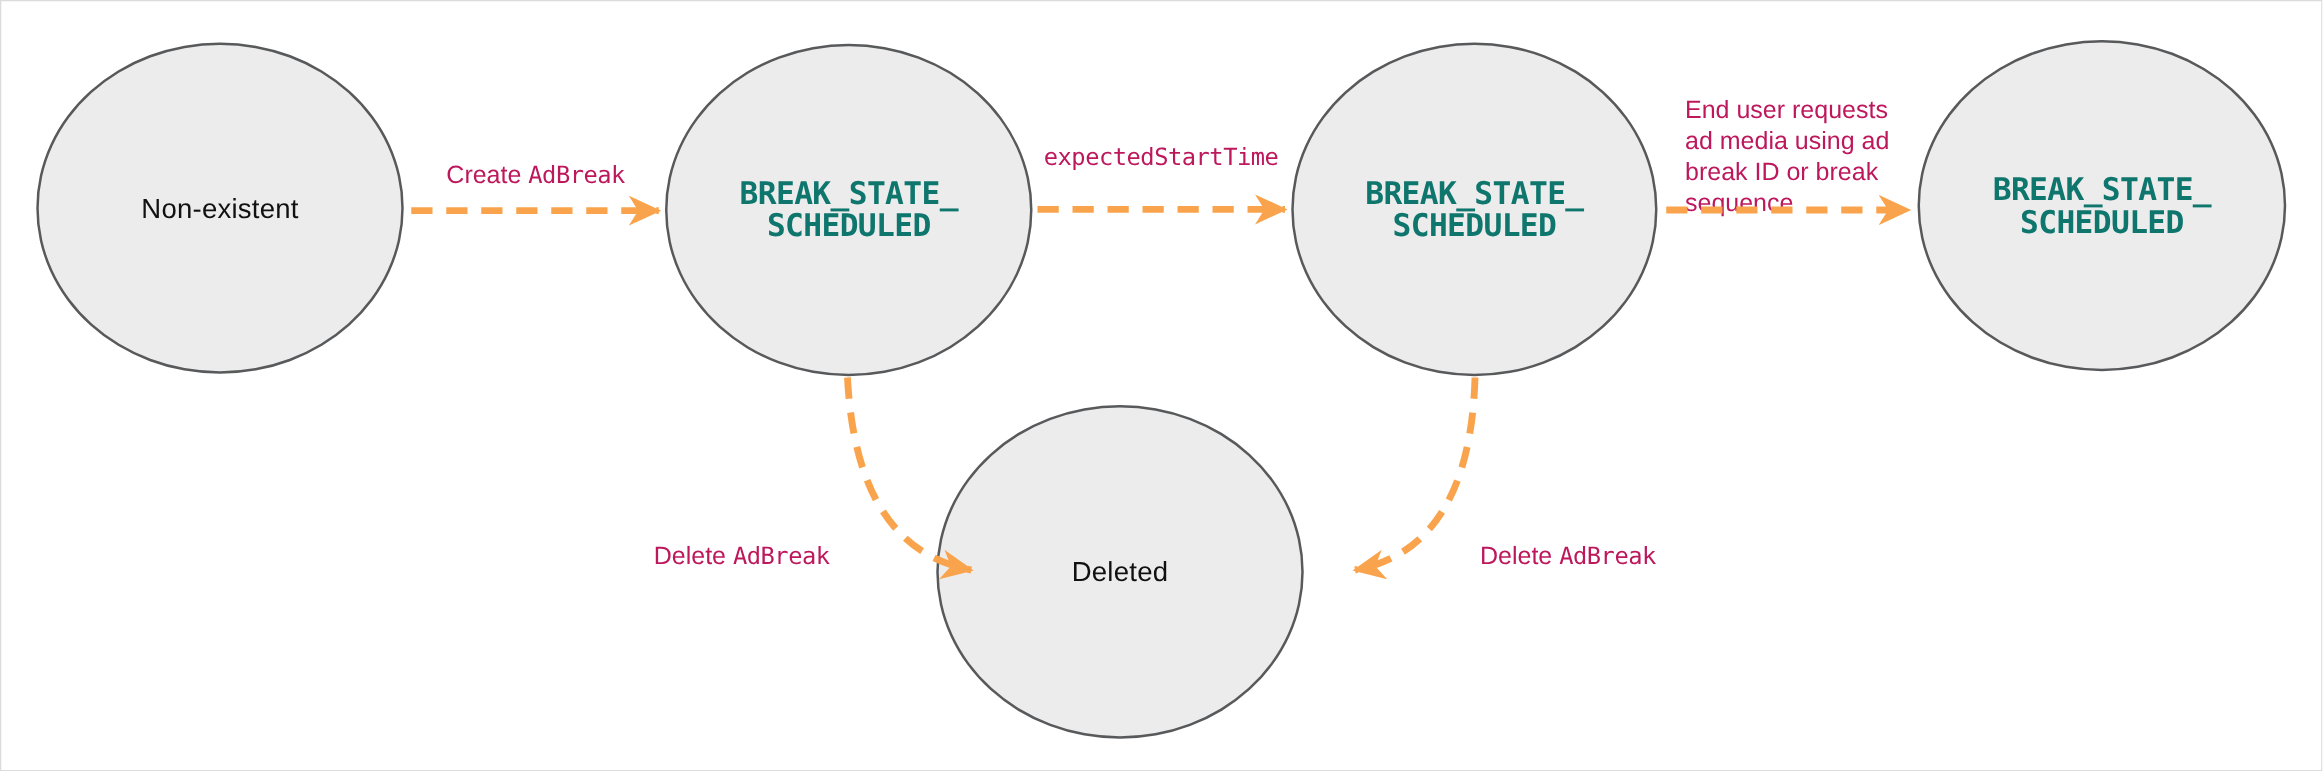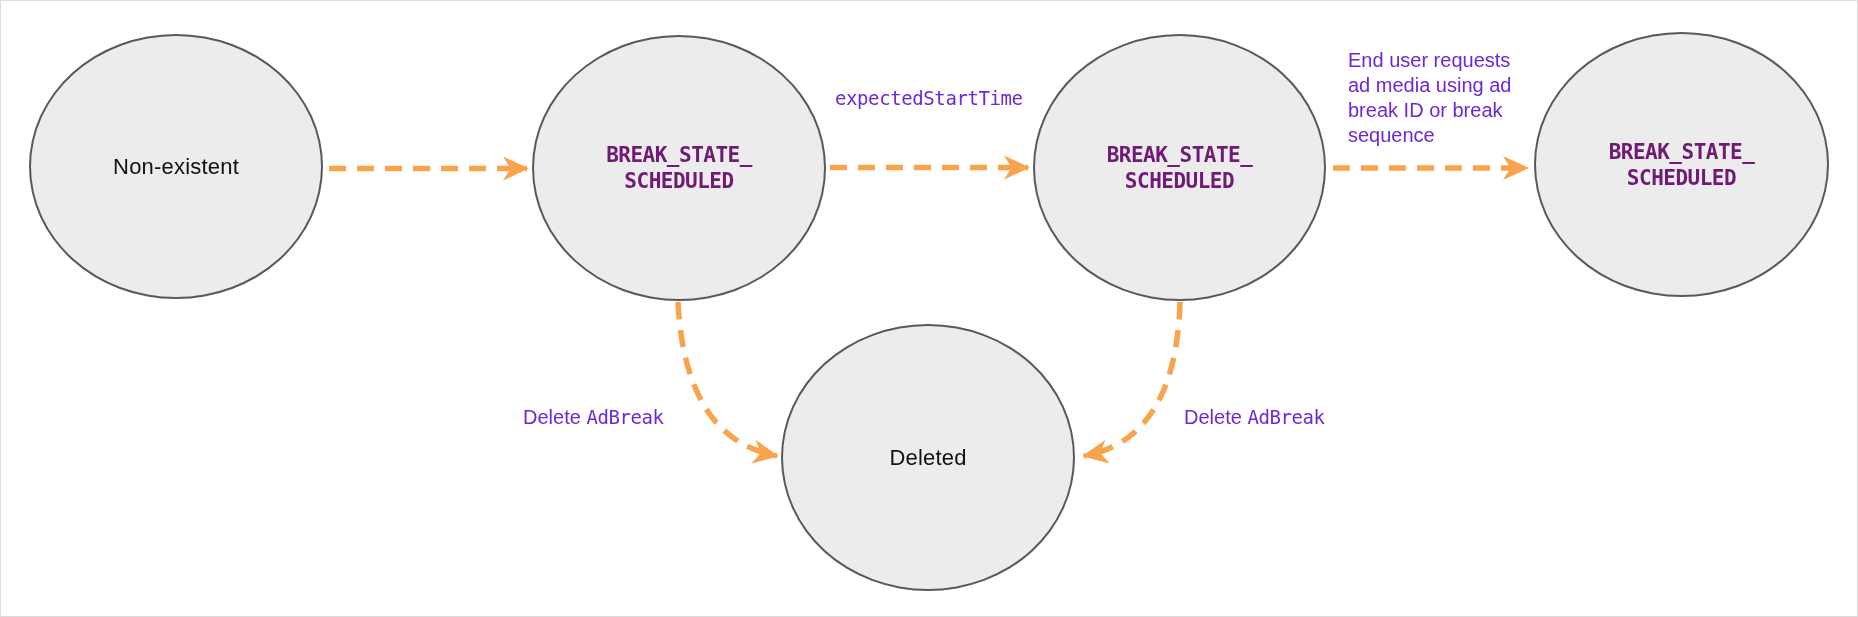--- a/index.html
+++ b/index.html
@@ -31,35 +31,36 @@
   }
   .node .plain-label {
     font-family: "Liberation Sans", sans-serif;
     font-size: 22px;
     font-weight: 400;
     color: #111111;
     letter-spacing: 0.2px;
   }
   .node .code-label {
     font-family: "DejaVu Sans Mono", monospace;
-    font-size: 21px;
+    font-size: 25px;
     font-weight: 700;
-    color: #701a75;
+    color: #0f766e;
     line-height: 26px;
     letter-spacing: -0.5px;
   }
   .node .code-label span { display: block; }
   
   .lbl {
     position: absolute;
     font-family: "Liberation Sans", sans-serif;
     font-size: 20px;
     line-height: 25px;
-    color: #6d28d9;
+    color: #be185d;
     white-space: nowrap;
+    margin-top: 28px;
   }
   .lbl .code {
     font-family: "DejaVu Sans Mono", monospace;
     font-size: 19px;
     letter-spacing: -0.4px;
   }
   .lbl.center { text-align: center; }
   .lbl .block { display: block; }
   
   svg.edges {
@@ -92,24 +93,28 @@
     </span>
   </div>
 
   <div class="node" style="left:1533px; top:31px; width:295px; height:265px;">
     <span class="code-label">
       <span>BREAK_STATE_</span>
       <span>SCHEDULED</span>
     </span>
   </div>
 
-  <div class="node" style="left:780px; top:323px; width:294px; height:267px;text-align:right;">
+  <div class="node" style="left:748px; top:323px; width:294px; height:267px;text-align:right;">
     <span class="plain-label">Deleted</span>
   </div>
 
+  <div class="lbl center" style="left:327px; top:99px; width:201px;">
+    <span>Create</span>
+    <span class="code">AdBreak</span>
+  </div>
 
   <div class="lbl" style="left:834px; top:84px; line-height:27px;">
     <span class="block code">expectedStartTime</span>
   </div>
 
   <div class="lbl" style="left:1347px; top:47px;">
     <span class="block">End user requests</span>
     <span class="block">ad media using ad</span>
     <span class="block">break ID or break</span>
     <span class="block">sequence</span>

